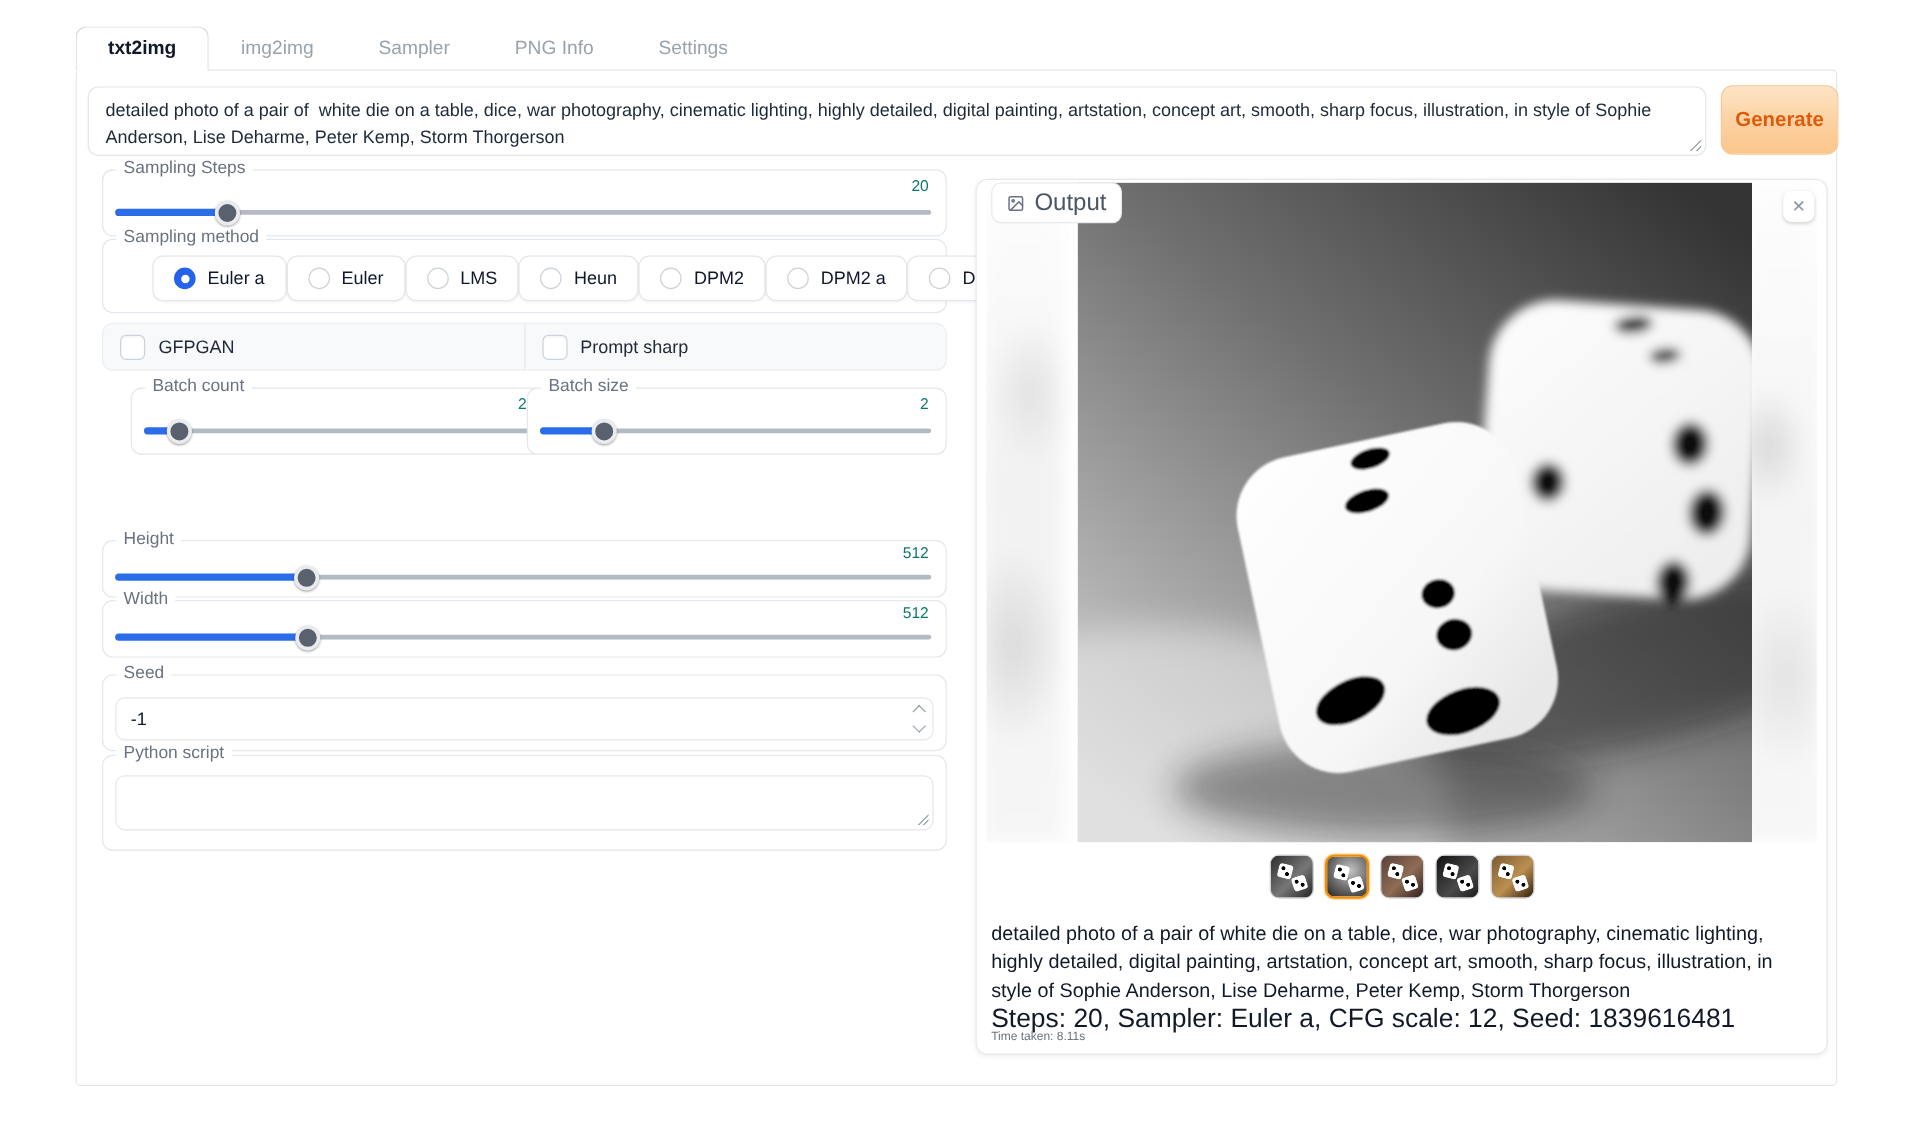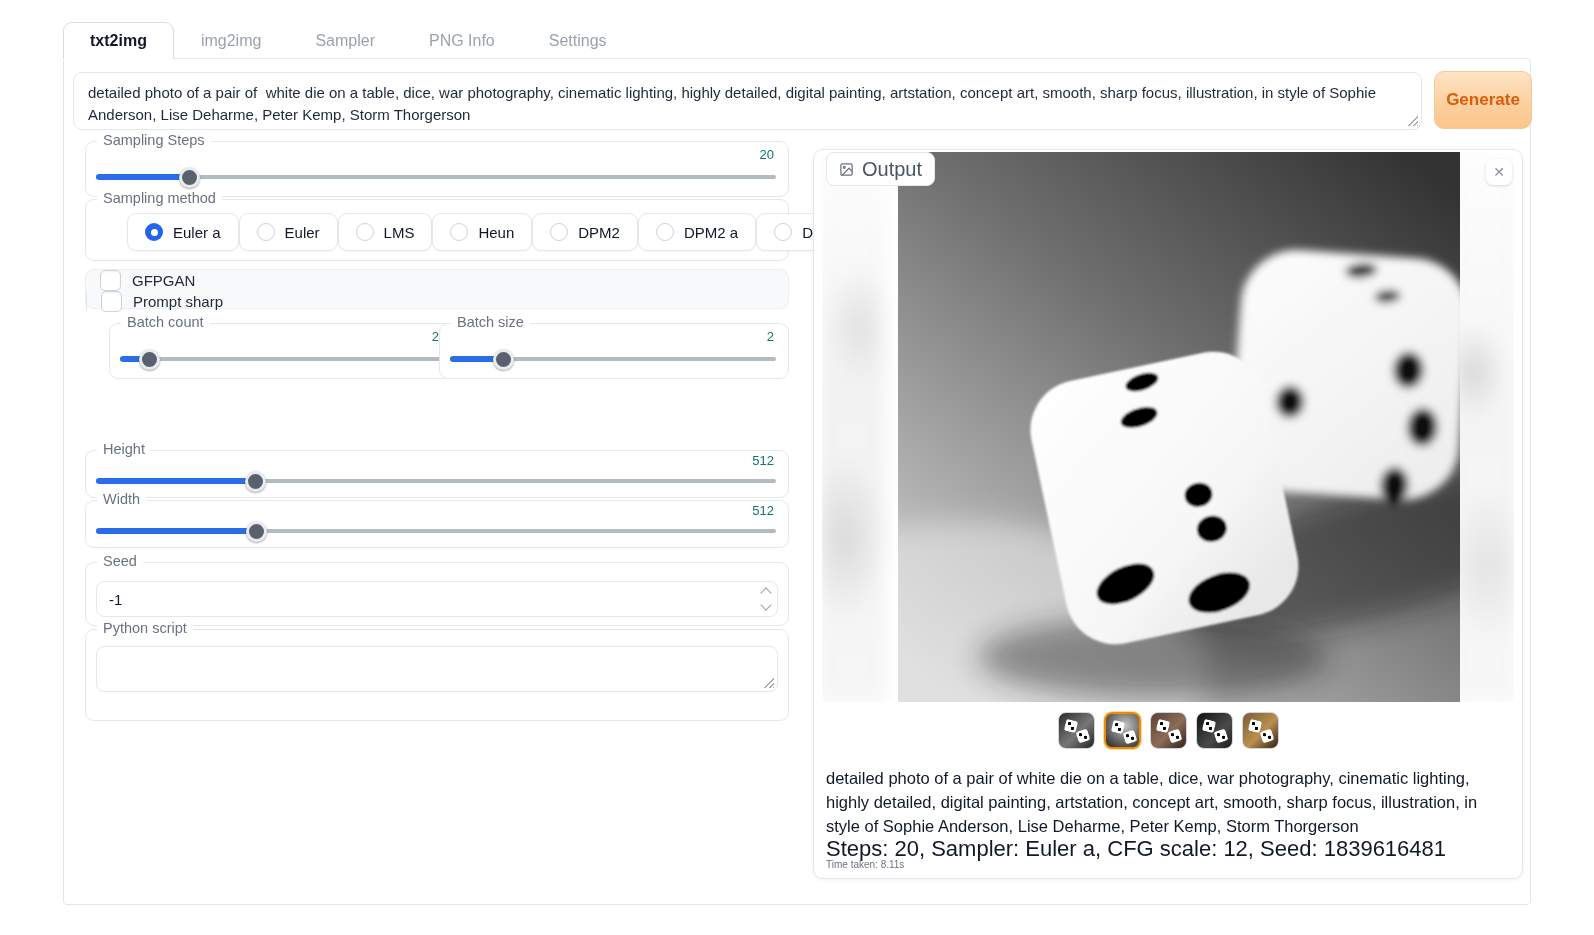--- a/index.html
+++ b/index.html
@@ -41,21 +41,21 @@
              border:3px solid #e9ebee;box-sizing:border-box;box-shadow:0 1px 2px rgba(0,0,0,.35);}
 
   .radio-row{position:absolute;left:10px;top:13px;display:flex;margin-left:31px;}
   .chip{display:flex;align-items:center;gap:10px;height:36px;padding:0 17px;border:1px solid #e4e7eb;border-radius:9px;
         background:#fff;font-size:15px;color:#0f172a;box-shadow:0 1px 2px rgba(0,0,0,.04);cursor:pointer;white-space:nowrap;}
   .radio{width:18px;height:18px;border-radius:50%;border:1px solid #ccd2d9;background:#fff;box-sizing:border-box;position:relative;}
   .radio.on{border:none;background:#2563eb;}
   .radio.on::after{content:"";position:absolute;left:5.5px;top:5.5px;width:7px;height:7px;border-radius:50%;background:#fff;}
 
   .check-panel{position:absolute;left:21px;top:210px;width:704px;height:40px;background:#f8f9fb;border:1px solid #eceef1;
-        border-radius:9px;box-sizing:border-box;display:flex;flex-direction:column;}
+        border-radius:9px;box-sizing:border-box;display:flex;}
   .check-cell{flex:1;display:flex;align-items:center;gap:11px;padding-left:14px;font-size:15px;color:#1f2937;cursor:pointer;}
   .check-cell + .check-cell{border-left:1px solid #e4e7eb;}
   .cbx{width:19px;height:19px;border:1px solid #ccd2d9;border-radius:5px;background:#fff;box-shadow:inset 0 1px 2px rgba(0,0,0,.05);}
 
   .num-input{position:absolute;left:10px;right:10px;top:18px;height:36px;border:1px solid #e4e7eb;border-radius:8px;
         background:#fff;box-sizing:border-box;}
   .num-input input{position:absolute;inset:0;border:none;outline:none;background:transparent;padding:0 12px;
         font-family:inherit;font-size:15px;color:#111827;}
   .steppers{position:absolute;right:7px;top:50%;transform:translateY(-50%);display:flex;flex-direction:column;gap:4px;align-items:center;cursor:pointer;}
   .chev{width:7px;height:7px;border-left:1.6px solid #9aa3ad;border-top:1.6px solid #9aa3ad;}
@@ -228,21 +228,21 @@
       <span class="legend">Seed</span>
       <div class="num-input">
         <input value="-1" style="">
         <div class="steppers">
           <span class="chev up"></span>
           <span class="chev down"></span>
         </div>
       </div>
     </div>
 
-    <div class="fs" style="left:21px;top:570px;width:704px;height:92px;">
+    <div class="fs" style="left:21px;top:570px;width:704px;height:80px;">
       <span class="legend">Python script</span>
       <div class="script-area">
         <textarea spellcheck="false" style=""></textarea>
         <div class="rz"></div>
       </div>
     </div>
 
     <div class="out-panel">
       <div class="out-chip">
         <svg width="15" height="15" viewBox="0 0 24 24" fill="none" stroke="#6b7280" stroke-width="2" stroke-linecap="round" stroke-linejoin="round">

